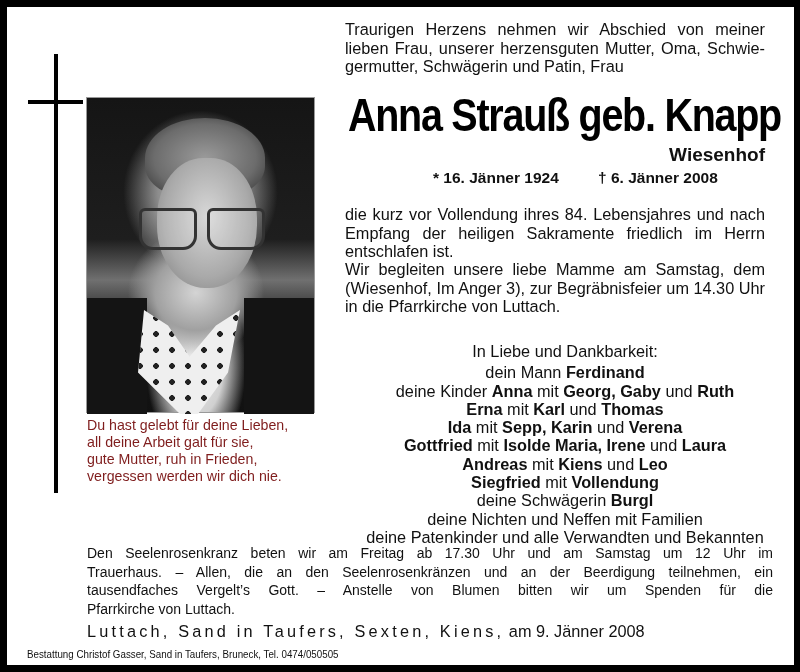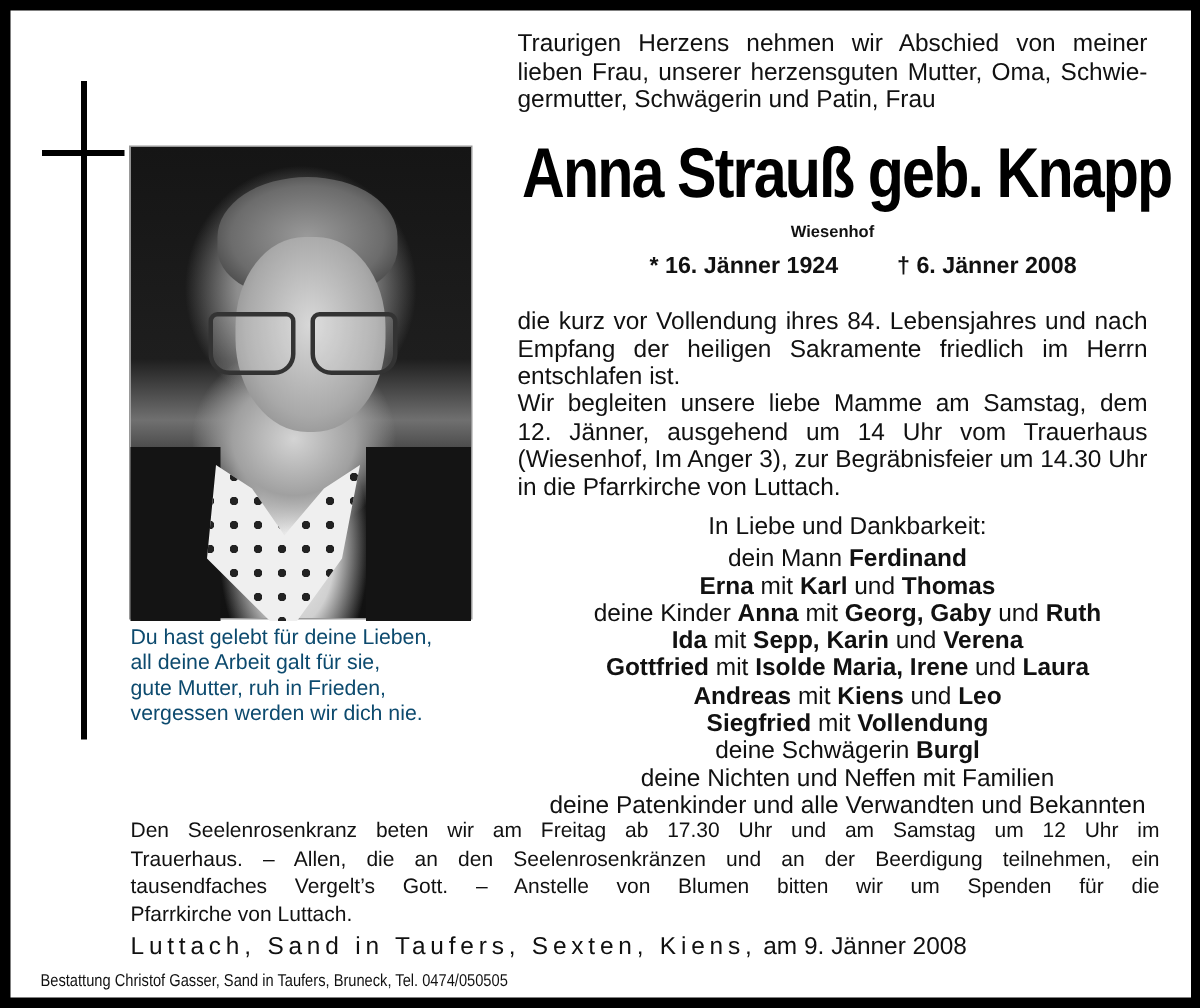--- a/index.html
+++ b/index.html
@@ -62,42 +62,42 @@
       #efefef;
   }
   .photo .jacket-l, .photo .jacket-r {
     position: absolute; top: 200px; height: 116px; background: #141414;
   }
   .photo .jacket-l { left: 0; width: 60px; }
   .photo .jacket-r { right: 0; width: 70px; }
 
   .poem {
     position: absolute; left: 80px; top: 410px; width: 230px;
-    font-size: 14.2px; line-height: 17px; color: #0c4a6e;
+    font-size: 14.2px; line-height: 17px; color: #7f1d1d;
   }
   .poem div { white-space: nowrap; }
 
   .intro {
     position: absolute; left: 338px; top: 13px; width: 420px;
     font-size: 16.3px; line-height: 18.5px;
     text-align: justify; text-align-last: left;
   }
   .intro div { text-align: justify; text-align-last: justify; white-space: nowrap; }
   .intro div.last { text-align-last: left; }
 
   .name {
     position: absolute; left: 341px; top: 80px; width: 420px;
     font-size: 47px; font-weight: bold; line-height: 56px;
     letter-spacing: -1.5px;
     transform: scaleX(0.84); transform-origin: left top;
     white-space: nowrap; color: #000;
   }
   .home {
     position: absolute; left: 338px; top: 138px; width: 420px;
-    text-align: center; font-weight: bold; font-size: 11px; line-height: 20px;
+    text-align: right; font-weight: bold; font-size: 19px; line-height: 20px;
   }
   .dates {
     position: absolute; left: 338px; top: 160px; width: 420px;
     font-weight: bold; font-size: 15.5px; line-height: 22px;
   }
   .dates .born { position: absolute; left: 88px; }
   .dates .died { position: absolute; left: 253px; }
 
   .para {
     position: absolute; left: 338px; width: 420px;
@@ -176,31 +176,30 @@
   </div>
 
   <div class="para p1">
     <div>die kurz vor Vollendung ihres 84. Lebensjahres und nach</div>
     <div>Empfang der heiligen Sakramente friedlich im Herrn</div>
     <div class="last">entschlafen ist.</div>
   </div>
 
   <div class="para p2">
     <div>Wir begleiten unsere liebe Mamme am Samstag, dem</div>
-    <div>12. Jänner, ausgehend um 14 Uhr vom Trauerhaus</div>
     <div>(Wiesenhof, Im Anger 3), zur Begräbnisfeier um 14.30 Uhr</div>
     <div class="last">in die Pfarrkirche von Luttach.</div>
   </div>
 
   <div class="family">
     <div class="head">In Liebe und Dankbarkeit:</div>
     <div id="family-lines">
         <div><span>dein Mann </span><b>Ferdinand</b></div>
+        <div><span>deine Kinder </span><b>Anna</b><span> mit </span><b>Georg, Gaby</b><span> und </span><b>Ruth</b></div>
         <div><b>Erna</b><span> mit </span><b>Karl</b><span> und </span><b>Thomas</b></div>
-        <div><span>deine Kinder </span><b>Anna</b><span> mit </span><b>Georg, Gaby</b><span> und </span><b>Ruth</b></div>
         <div><b>Ida</b><span> mit </span><b>Sepp, Karin</b><span> und </span><b>Verena</b></div>
         <div><b>Gottfried</b><span> mit </span><b>Isolde Maria, Irene</b><span> und </span><b>Laura</b></div>
         <div><b>Andreas</b><span> mit </span><b>Kiens</b><span> und </span><b>Leo</b></div>
         <div><b>Siegfried</b><span> mit </span><b>Vollendung</b></div>
         <div><span>deine Schwägerin </span><b>Burgl</b></div>
         <div><span>deine Nichten und Neffen mit Familien</span></div>
         <div><span>deine Patenkinder und alle Verwandten und Bekannten</span></div>
       </div>
   </div>
 

